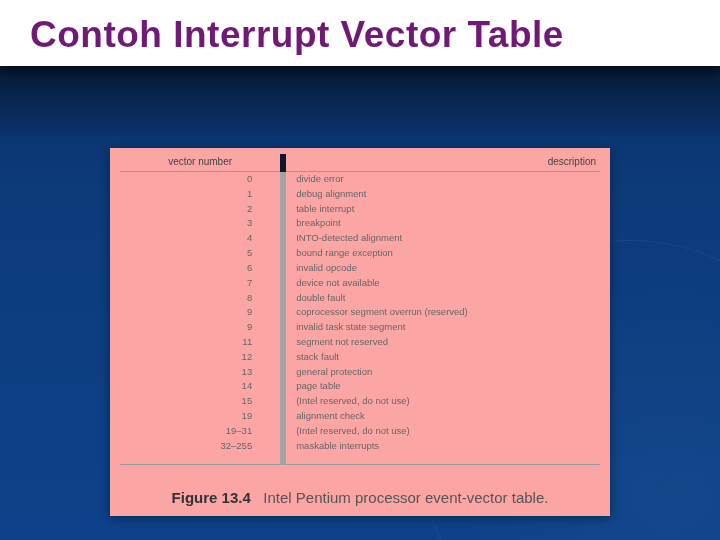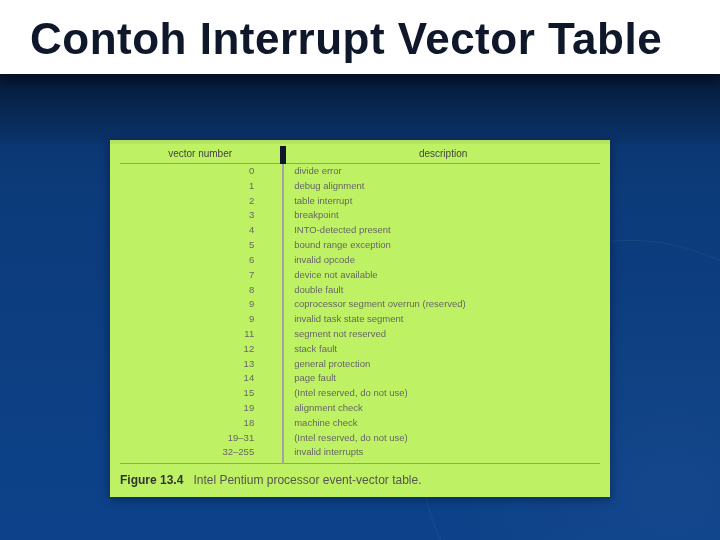--- a/index.html
+++ b/index.html
@@ -13,71 +13,71 @@
   }
   .title-bar {
     width: 100%;
     background: #ffffff;
     padding: 14px 30px 10px 30px;
     box-shadow: 0 6px 14px rgba(0,0,0,0.55);
     position: relative;
     z-index: 2;
   }
   .title-text {
-    font-size: 44px;
+    font-size: 37px;
     font-weight: bold;
-    color: #0f172a;
+    color: #701a75;
     letter-spacing: 0.5px;
   }
   .dark-band {
     width: 100%;
     height: 70px;
     background: linear-gradient(180deg, rgba(0,0,0,0.45) 0%, rgba(0,0,0,0.05) 100%);
     position: relative;
     z-index: 1;
   }
   .content-area {
     position: absolute;
-    top: 140px;
+    top: 148px;
     left: 50%;
     transform: translateX(-50%);
     width: 500px;
-    background: #bef264;
+    background: #fca5a5;
     padding: 6px 10px 10px 10px;
     box-shadow: 0 2px 10px rgba(0,0,0,0.4);
   }
   .scan-table {
     width: 100%;
     font-family: "Helvetica Neue", Arial, sans-serif;
     font-size: 10px;
     color: #555;
     border-collapse: collapse;
   }
   .scan-table thead td {
     border-bottom: 1px solid #999;
     padding: 2px 4px 4px 4px;
     font-size: 10px;
     color: #444;
   }
   .scan-table thead .vn { text-align: center; width: 34%; }
-  .scan-table thead .desc { text-align: center; width: 66%; border-left: 6px solid #0f172a; margin-left: 20px; }
+  .scan-table thead .desc { text-align: right; width: 66%; border-left: 6px solid #0f172a; margin-left: 20px; }
   .scan-table tbody td {
     padding: 1px 6px;
     font-size: 9.5px;
     color: #666;
     line-height: 1.35;
   }
   .scan-table tbody .vn { text-align: right; padding-right: 28px; }
-  .scan-table tbody .desc { text-align: left; border-left: 2px solid #a3a3a3; padding-left: 10px; }
-  .scan-table tbody tr:last-child td { border-bottom: 1px solid #999; padding-bottom: 4px; }
+  .scan-table tbody .desc { text-align: left; border-left: 6px solid #a3a3a3; padding-left: 10px; }
+  .scan-table tbody tr:last-child td { border-bottom: 1px solid #999; padding-bottom: 12px; }
   .caption {
-    text-align: left;
-    font-size: 12px;
+    text-align: center;
+    font-size: 15px;
     color: #555;
-    margin-top: 3px;
+    margin-top: 18px;
     padding-top: 6px;
   }
   .caption .fignum { font-weight: bold; color: #333; }
   .bg-arc {
     position: absolute;
     right: -120px;
     bottom: -120px;
     width: 420px;
     height: 420px;
     border-radius: 50%;
@@ -115,21 +115,21 @@
         <tr>
           <td class="vn">2</td>
           <td class="desc">table interrupt</td>
         </tr>
         <tr>
           <td class="vn">3</td>
           <td class="desc">breakpoint</td>
         </tr>
         <tr>
           <td class="vn">4</td>
-          <td class="desc">INTO-detected present</td>
+          <td class="desc">INTO-detected alignment</td>
         </tr>
         <tr>
           <td class="vn">5</td>
           <td class="desc">bound range exception</td>
         </tr>
         <tr>
           <td class="vn">6</td>
           <td class="desc">invalid opcode</td>
         </tr>
         <tr>
@@ -155,41 +155,37 @@
         <tr>
           <td class="vn">12</td>
           <td class="desc">stack fault</td>
         </tr>
         <tr>
           <td class="vn">13</td>
           <td class="desc">general protection</td>
         </tr>
         <tr>
           <td class="vn">14</td>
-          <td class="desc">page fault</td>
+          <td class="desc">page table</td>
         </tr>
         <tr>
           <td class="vn">15</td>
           <td class="desc">(Intel reserved, do not use)</td>
         </tr>
         <tr>
           <td class="vn">19</td>
           <td class="desc">alignment check</td>
         </tr>
         <tr>
-          <td class="vn">18</td>
-          <td class="desc">machine check</td>
-        </tr>
-        <tr>
           <td class="vn">19–31</td>
           <td class="desc">(Intel reserved, do not use)</td>
         </tr>
         <tr>
           <td class="vn">32–255</td>
-          <td class="desc">invalid interrupts</td>
+          <td class="desc">maskable interrupts</td>
         </tr>
       </tbody>
   </table>
   <div class="caption">
     <span class="fignum">Figure 13.4</span>
     &nbsp;&nbsp;<span>Intel Pentium processor event-vector table.</span>
   </div>
 </div>
 
 </body></html>

